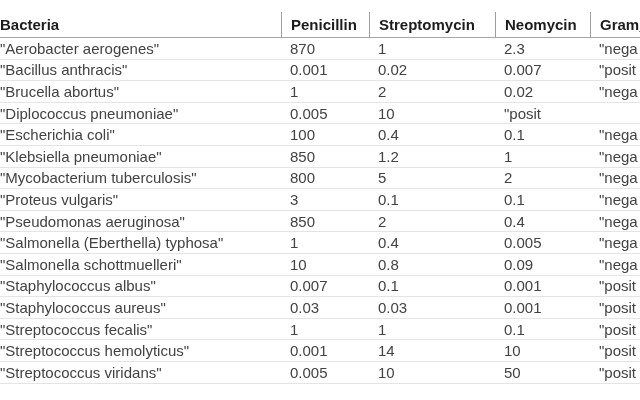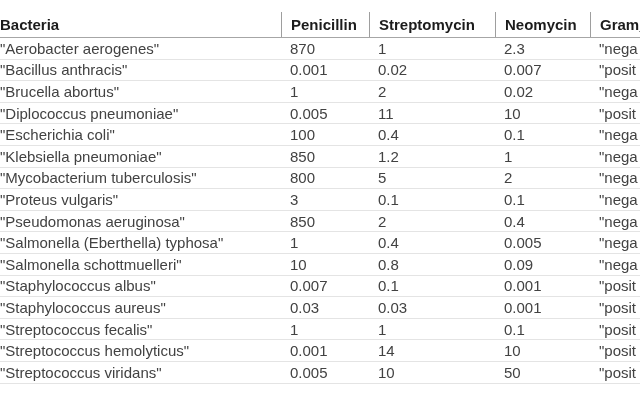--- a/index.html
+++ b/index.html
@@ -85,21 +85,20 @@
       <div class="row">
         <div class="cell c0">"Brucella abortus"</div>
         <div class="cell c1">1</div>
         <div class="cell c2">2</div>
         <div class="cell c3">0.02</div>
         <div class="cell c4">"nega</div>
       </div>
       <div class="row">
         <div class="cell c0">"Diplococcus pneumoniae"</div>
         <div class="cell c1">0.005</div>
-        <div class="cell c2">11</div>
         <div class="cell c3">10</div>
         <div class="cell c4">"posit</div>
       </div>
       <div class="row">
         <div class="cell c0">"Escherichia coli"</div>
         <div class="cell c1">100</div>
         <div class="cell c2">0.4</div>
         <div class="cell c3">0.1</div>
         <div class="cell c4">"nega</div>
       </div>

